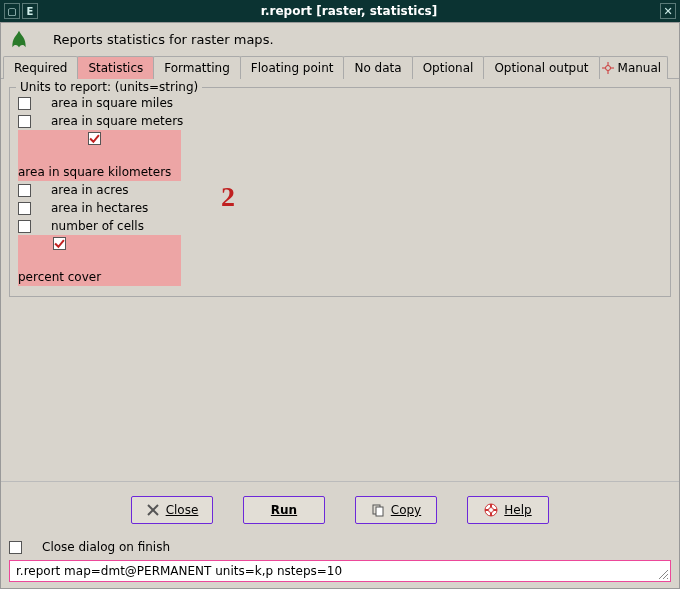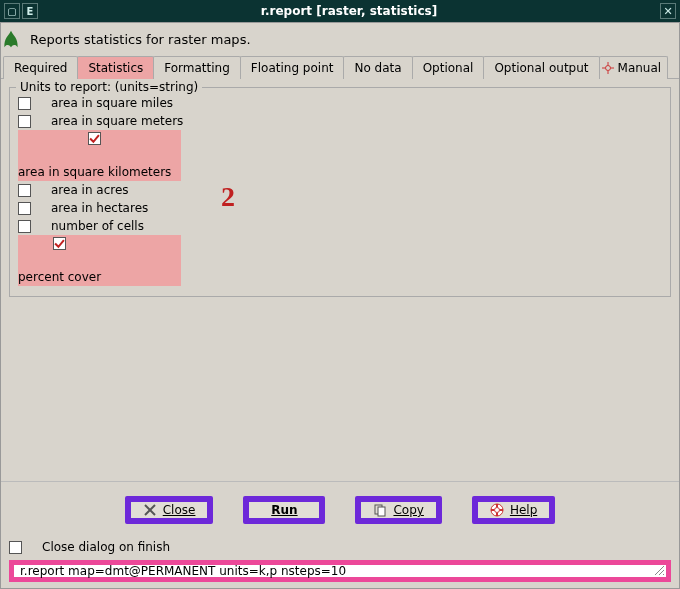--- a/index.html
+++ b/index.html
@@ -36,22 +36,22 @@
   .titlebar .tb-close:before { content:"\2715"; font-size:11px; }
 
   .app {
     background: #d8d4cc;
     height: calc(589px - 22px);
     display:flex;
     flex-direction:column;
     border: 1px solid #999;
   }
   .desc-row {
-    display:flex; align-items:center; gap:9px;
-    padding: 6px 0;
+    display:flex; align-items:center; gap:24px;
+    padding: 6px 8px;
   }
   .grass-icon {
     width: 20px; height: 20px;
   }
   .desc-text { font-size: 13px; }
 
   .tabs {
     display:flex;
     border-bottom: 1px solid #aaa;
     padding-left: 2px;
@@ -119,37 +119,37 @@
   .button-row {
     display:flex;
     gap: 30px;
     justify-content:center;
     padding: 14px 0 10px 0;
     border-top: 1px solid #bbb;
   }
   .btn {
     min-width: 82px;
     height: 28px;
-    border: 6px solid #6d28d9;
+    border: 1px solid #6d28d9;
     background: #e2ded6;
     display:flex; align-items:center; justify-content:center;
     gap:6px;
     font-size:12px;
     border-radius:2px;
     padding: 0 12px;
   }
   .btn .u { text-decoration: underline; }
   .btn.run { color:#000000; font-weight:bold; }
   .btn svg { width:14px; height:14px; flex-shrink:0; }
 
   .bottom {
     padding: 4px 8px 6px 8px;
   }
   .cmdline {
-    border: 5px solid #ec4899;
+    border: 1px solid #ec4899;
     background: #fff;
     height: 22px;
     padding: 2px 6px;
     font-size: 12px;
     display:flex; align-items:center;
     margin-top:4px;
     position:relative;
   }
   .cmdline-handle {
     position:absolute; right:2px; bottom:2px;

